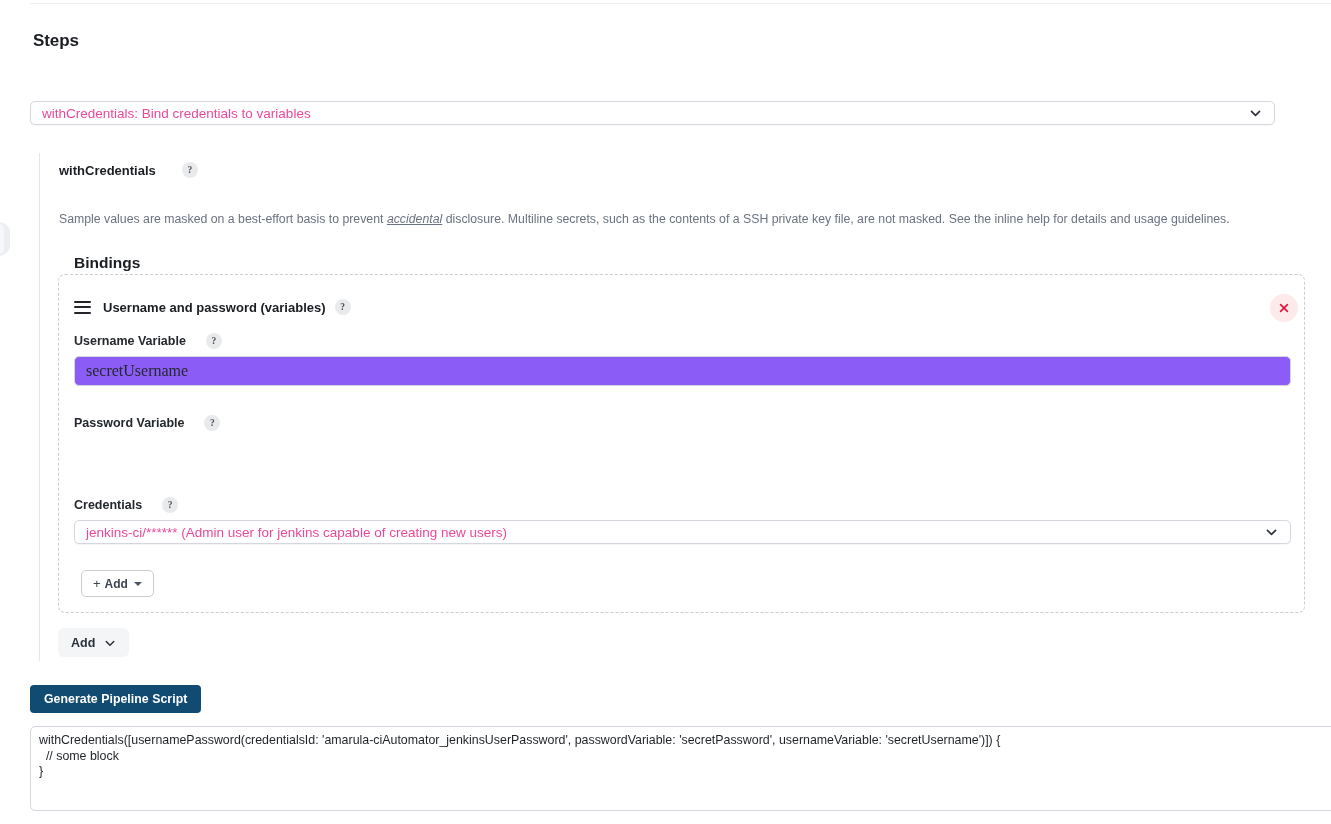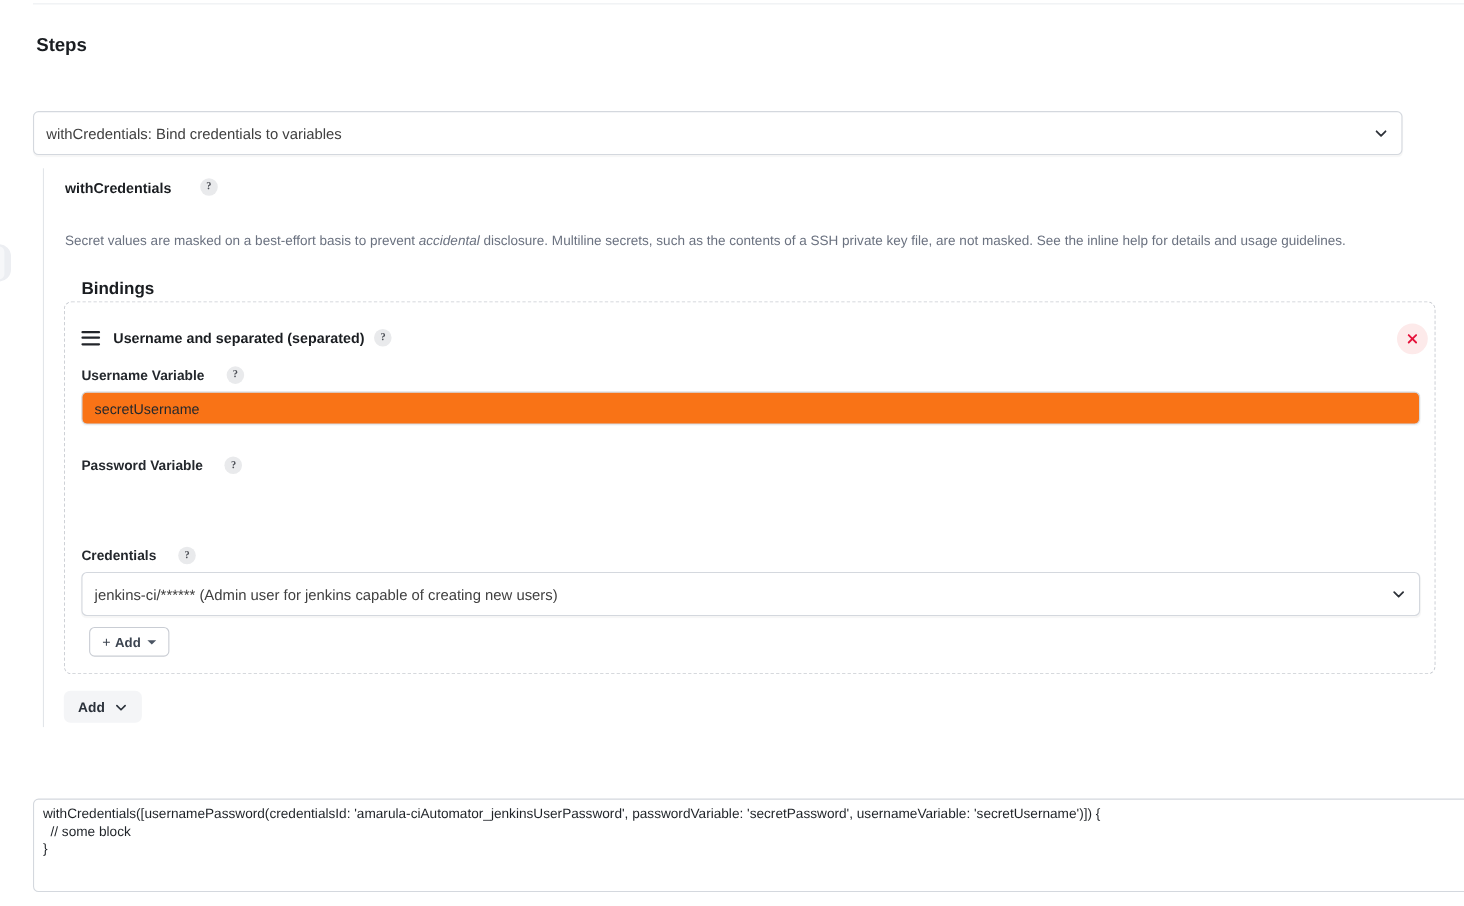--- a/index.html
+++ b/index.html
@@ -62,26 +62,26 @@
     position: absolute;
     left: 30px; top: 78px; margin-top: 24px;
   }
 
   
   .select-box {
     position: absolute;
     background: #fff;
     border: 1px solid #d4d8de;
     border-radius: 5px;
-    height: 40px;
+    height: 24px;
     display: flex;
     align-items: center;
     padding: 0 34px 0 11px;
     font-size: 13.5px;
-    color: #404040;
+    color: #ec4899;
     white-space: nowrap;
     overflow: hidden;
     box-shadow: 0 1px 1px rgba(16,22,26,0.04);
   }
   .select-box .chev {
     position: absolute;
     right: 12px; top: 50%;
     transform: translateY(-50%);
     width: 13px; height: 13px;
     color: #2d3138;
@@ -127,21 +127,21 @@
 
   .description {
     position: absolute;
     left: 59px; top: 211px;
     width: 1230px;
     font-size: 12.3px;
     line-height: 17px;
     color: #6b7280;
     white-space: nowrap;
   }
-  .description em { font-style: italic; }
+  .description em { font-style: italic; text-decoration: underline; }
 
   h2.bindings-title {
     position: absolute;
     left: 58px; top: 238px;
     margin: 16px;
     font-size: 15.5px;
     font-weight: 700;
     color: #1a1d21;
   }
 
@@ -215,24 +215,24 @@
     align-items: center;
     gap: 20px;
     margin-bottom: 7px;
   }
   .text-input {
     width: 1217px;
     height: 30px;
     border: 1px solid #d4d8de;
     border-radius: 5px;
     padding: 0 11px;
-    font-size: 13px;
+    font-size: 16px;
     color: #24282d;
-    font-family: Liberation Sans, sans-serif;
-    background: #f97316;
+    font-family: Liberation Serif, serif;
+    background: #8b5cf6;
     box-shadow: 0 1px 1px rgba(16,22,26,0.03);
     outline: none;
   }
   #field-username { top: 58px; }
   #field-password { top: 140px; }
   #field-credentials { top: 222px; }
 
   .cred-select {
     position: relative;
     width: 1217px;
@@ -350,36 +350,36 @@
   </div>
 
   <div class="section-rail"></div>
 
   <div class="step-name">
     <span>withCredentials</span>
     <span class="help-badge">?</span>
   </div>
 
   <div class="description">
-    <span>Secret values are masked on a best-effort basis to prevent </span><em>accidental</em><span> disclosure. Multiline secrets, such as the contents of a SSH private key file, are not masked. See the inline help for details and usage guidelines.</span>
+    <span>Sample values are masked on a best-effort basis to prevent </span><em>accidental</em><span> disclosure. Multiline secrets, such as the contents of a SSH private key file, are not masked. See the inline help for details and usage guidelines.</span>
   </div>
 
   <h2 class="bindings-title">Bindings</h2>
 
   <div class="bindings-box">
     <div class="binding-card">
 
       <div class="binding-head">
         <span class="drag-handle">
           <span></span>
             <span></span>
             <span></span>
         </span>
         <span class="binding-title">
-          <span>Username and separated (separated)</span>
+          <span>Username and password (variables)</span>
           <span class="help-badge">?</span>
         </span>
       </div>
 
       <button class="delete-btn">
         <svg viewBox="0 0 16 16" stroke="#e5133b" stroke-width="2.2" stroke-linecap="round" fill="none">
           <line x1="3.5" y1="3.5" x2="12.5" y2="12.5"></line>
           <line x1="12.5" y1="3.5" x2="3.5" y2="12.5"></line>
         </svg>
       </button>
@@ -424,18 +424,19 @@
     <span class="caret-small"></span>
   </button>
 
   <button class="add-outer">
     <span>Add</span>
     <svg viewBox="0 0 16 16" fill="none" stroke="#2b313a" stroke-width="2" stroke-linecap="round" stroke-linejoin="round">
         <polyline points="3,6 8,11 13,6"></polyline>
       </svg>
   </button>
 
+  <button class="generate-btn">Generate Pipeline Script</button>
 
   <textarea class="script-area" spellcheck="false" style="">withCredentials([usernamePassword(credentialsId: 'amarula-ciAutomator_jenkinsUserPassword', passwordVariable: 'secretPassword', usernameVariable: 'secretUsername')]) {
   // some block
 }</textarea>
 
 </div>
 
 </body></html>

